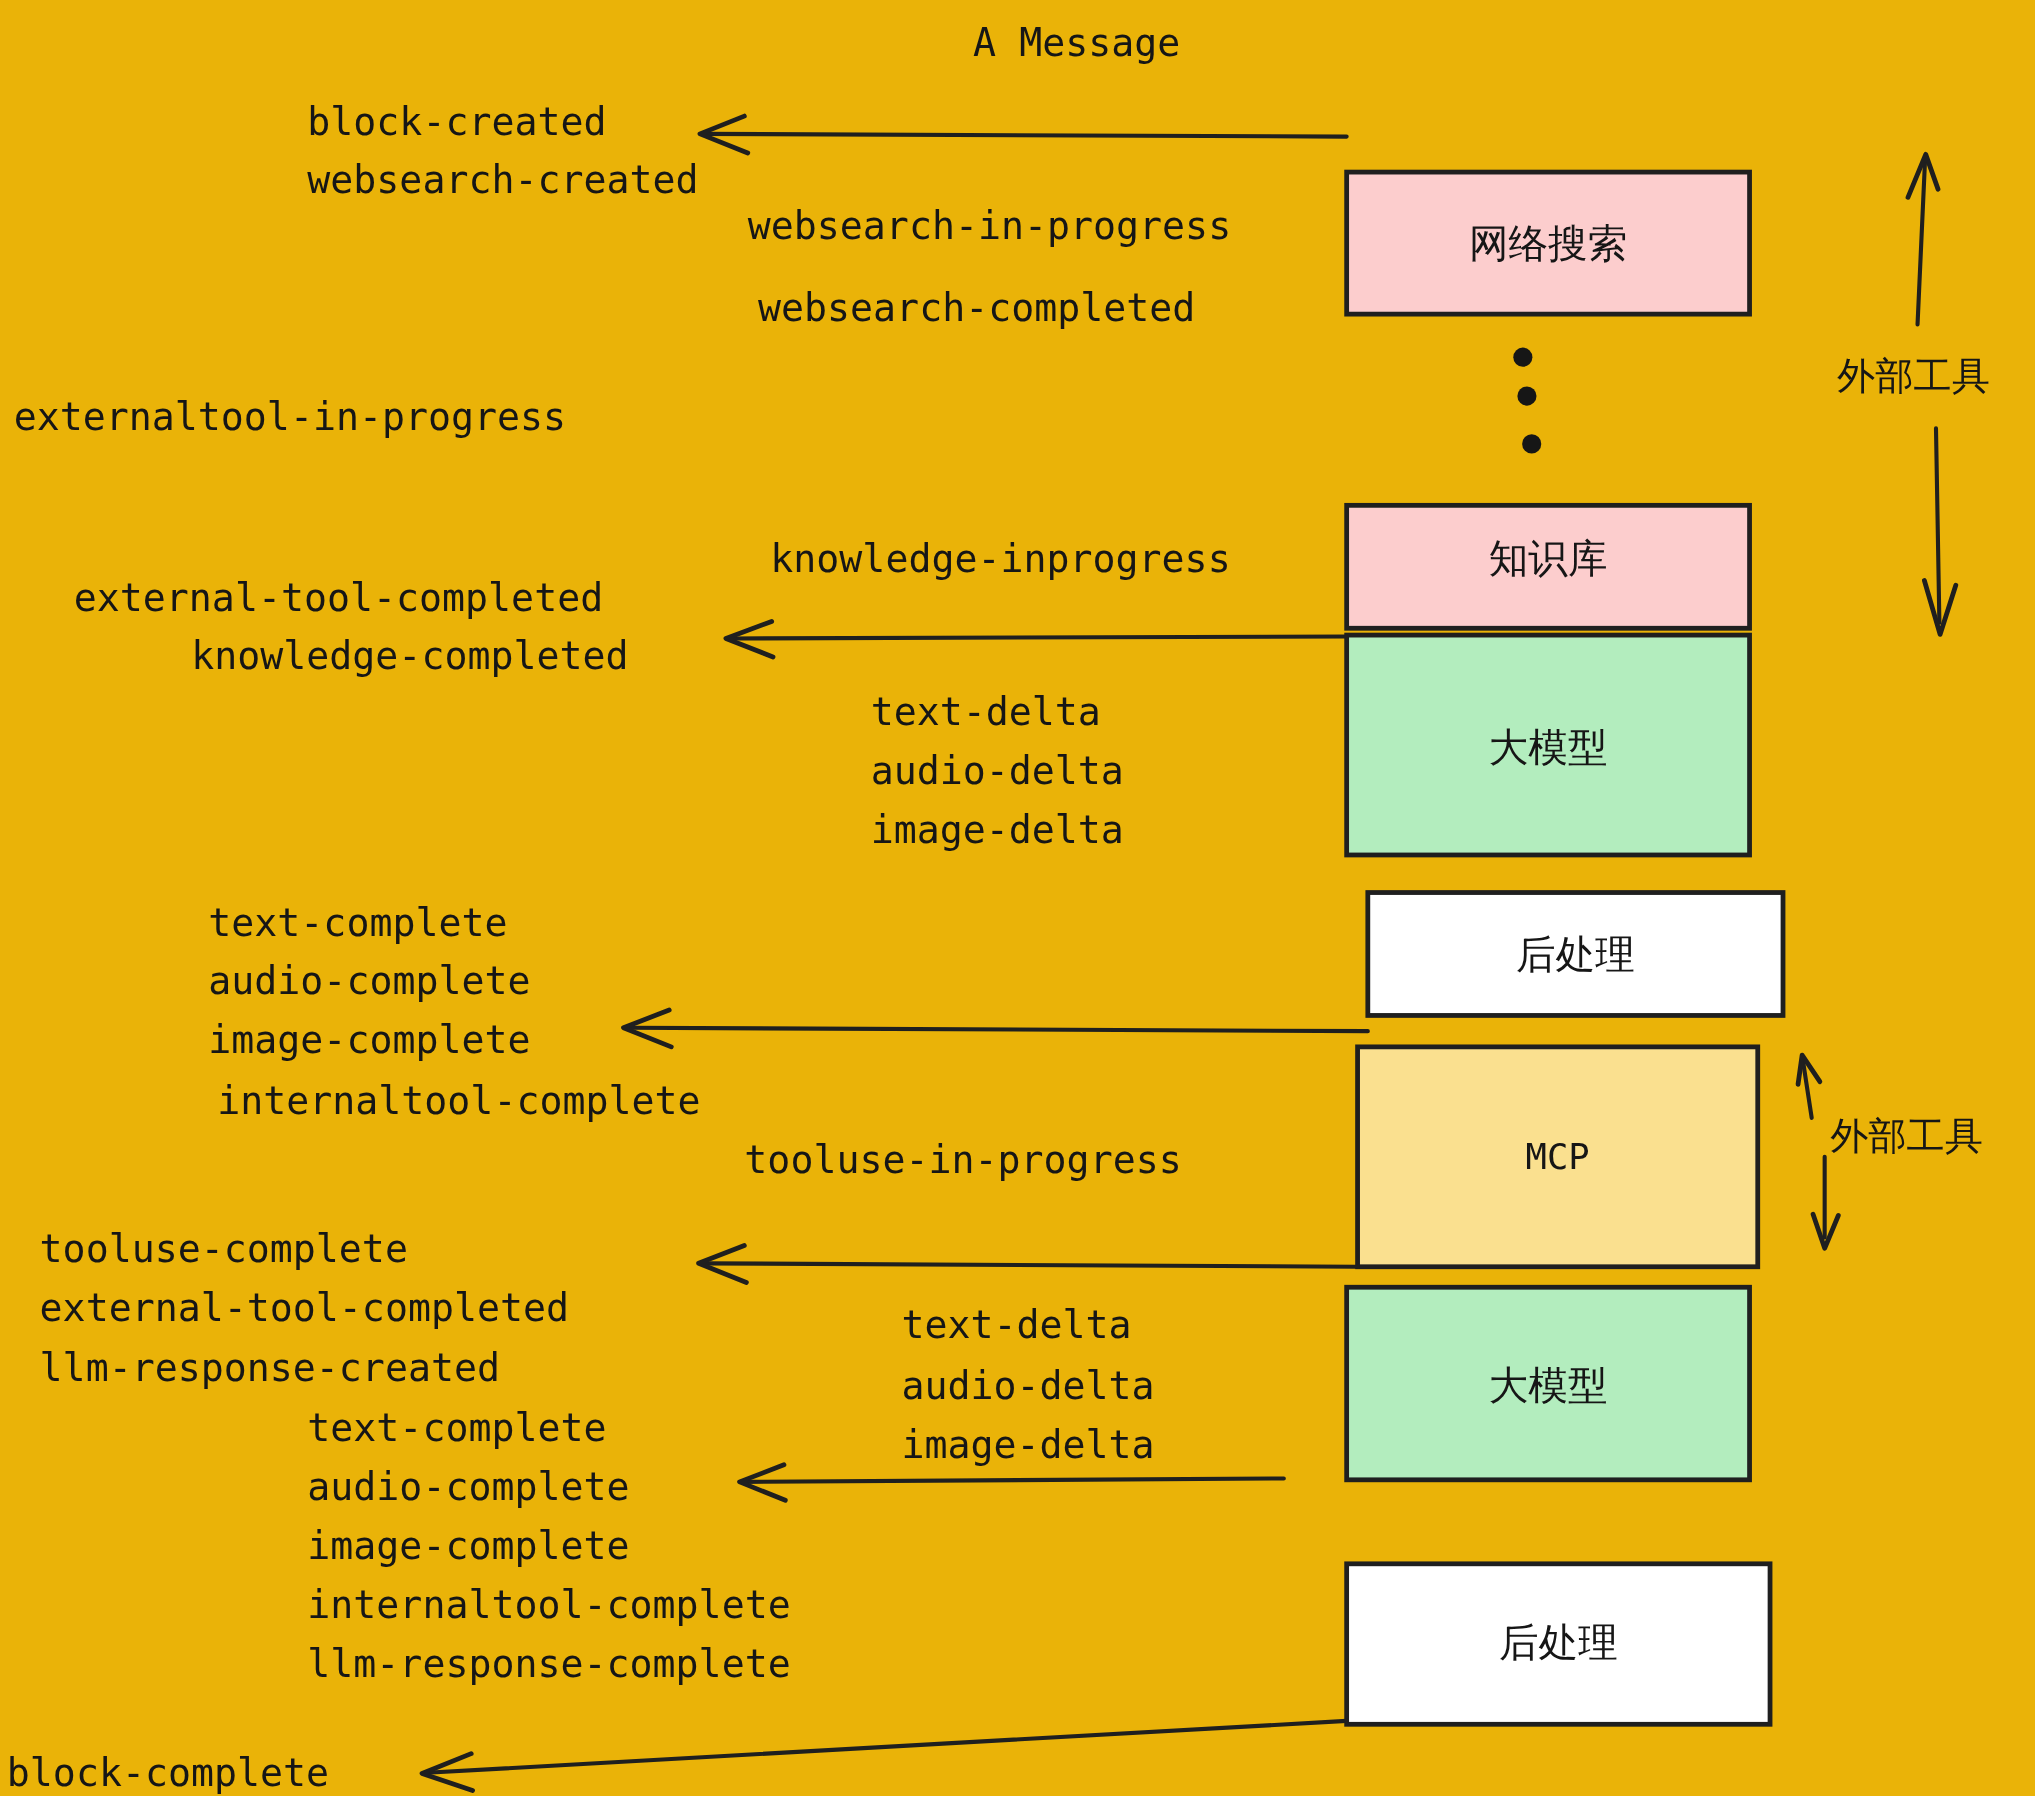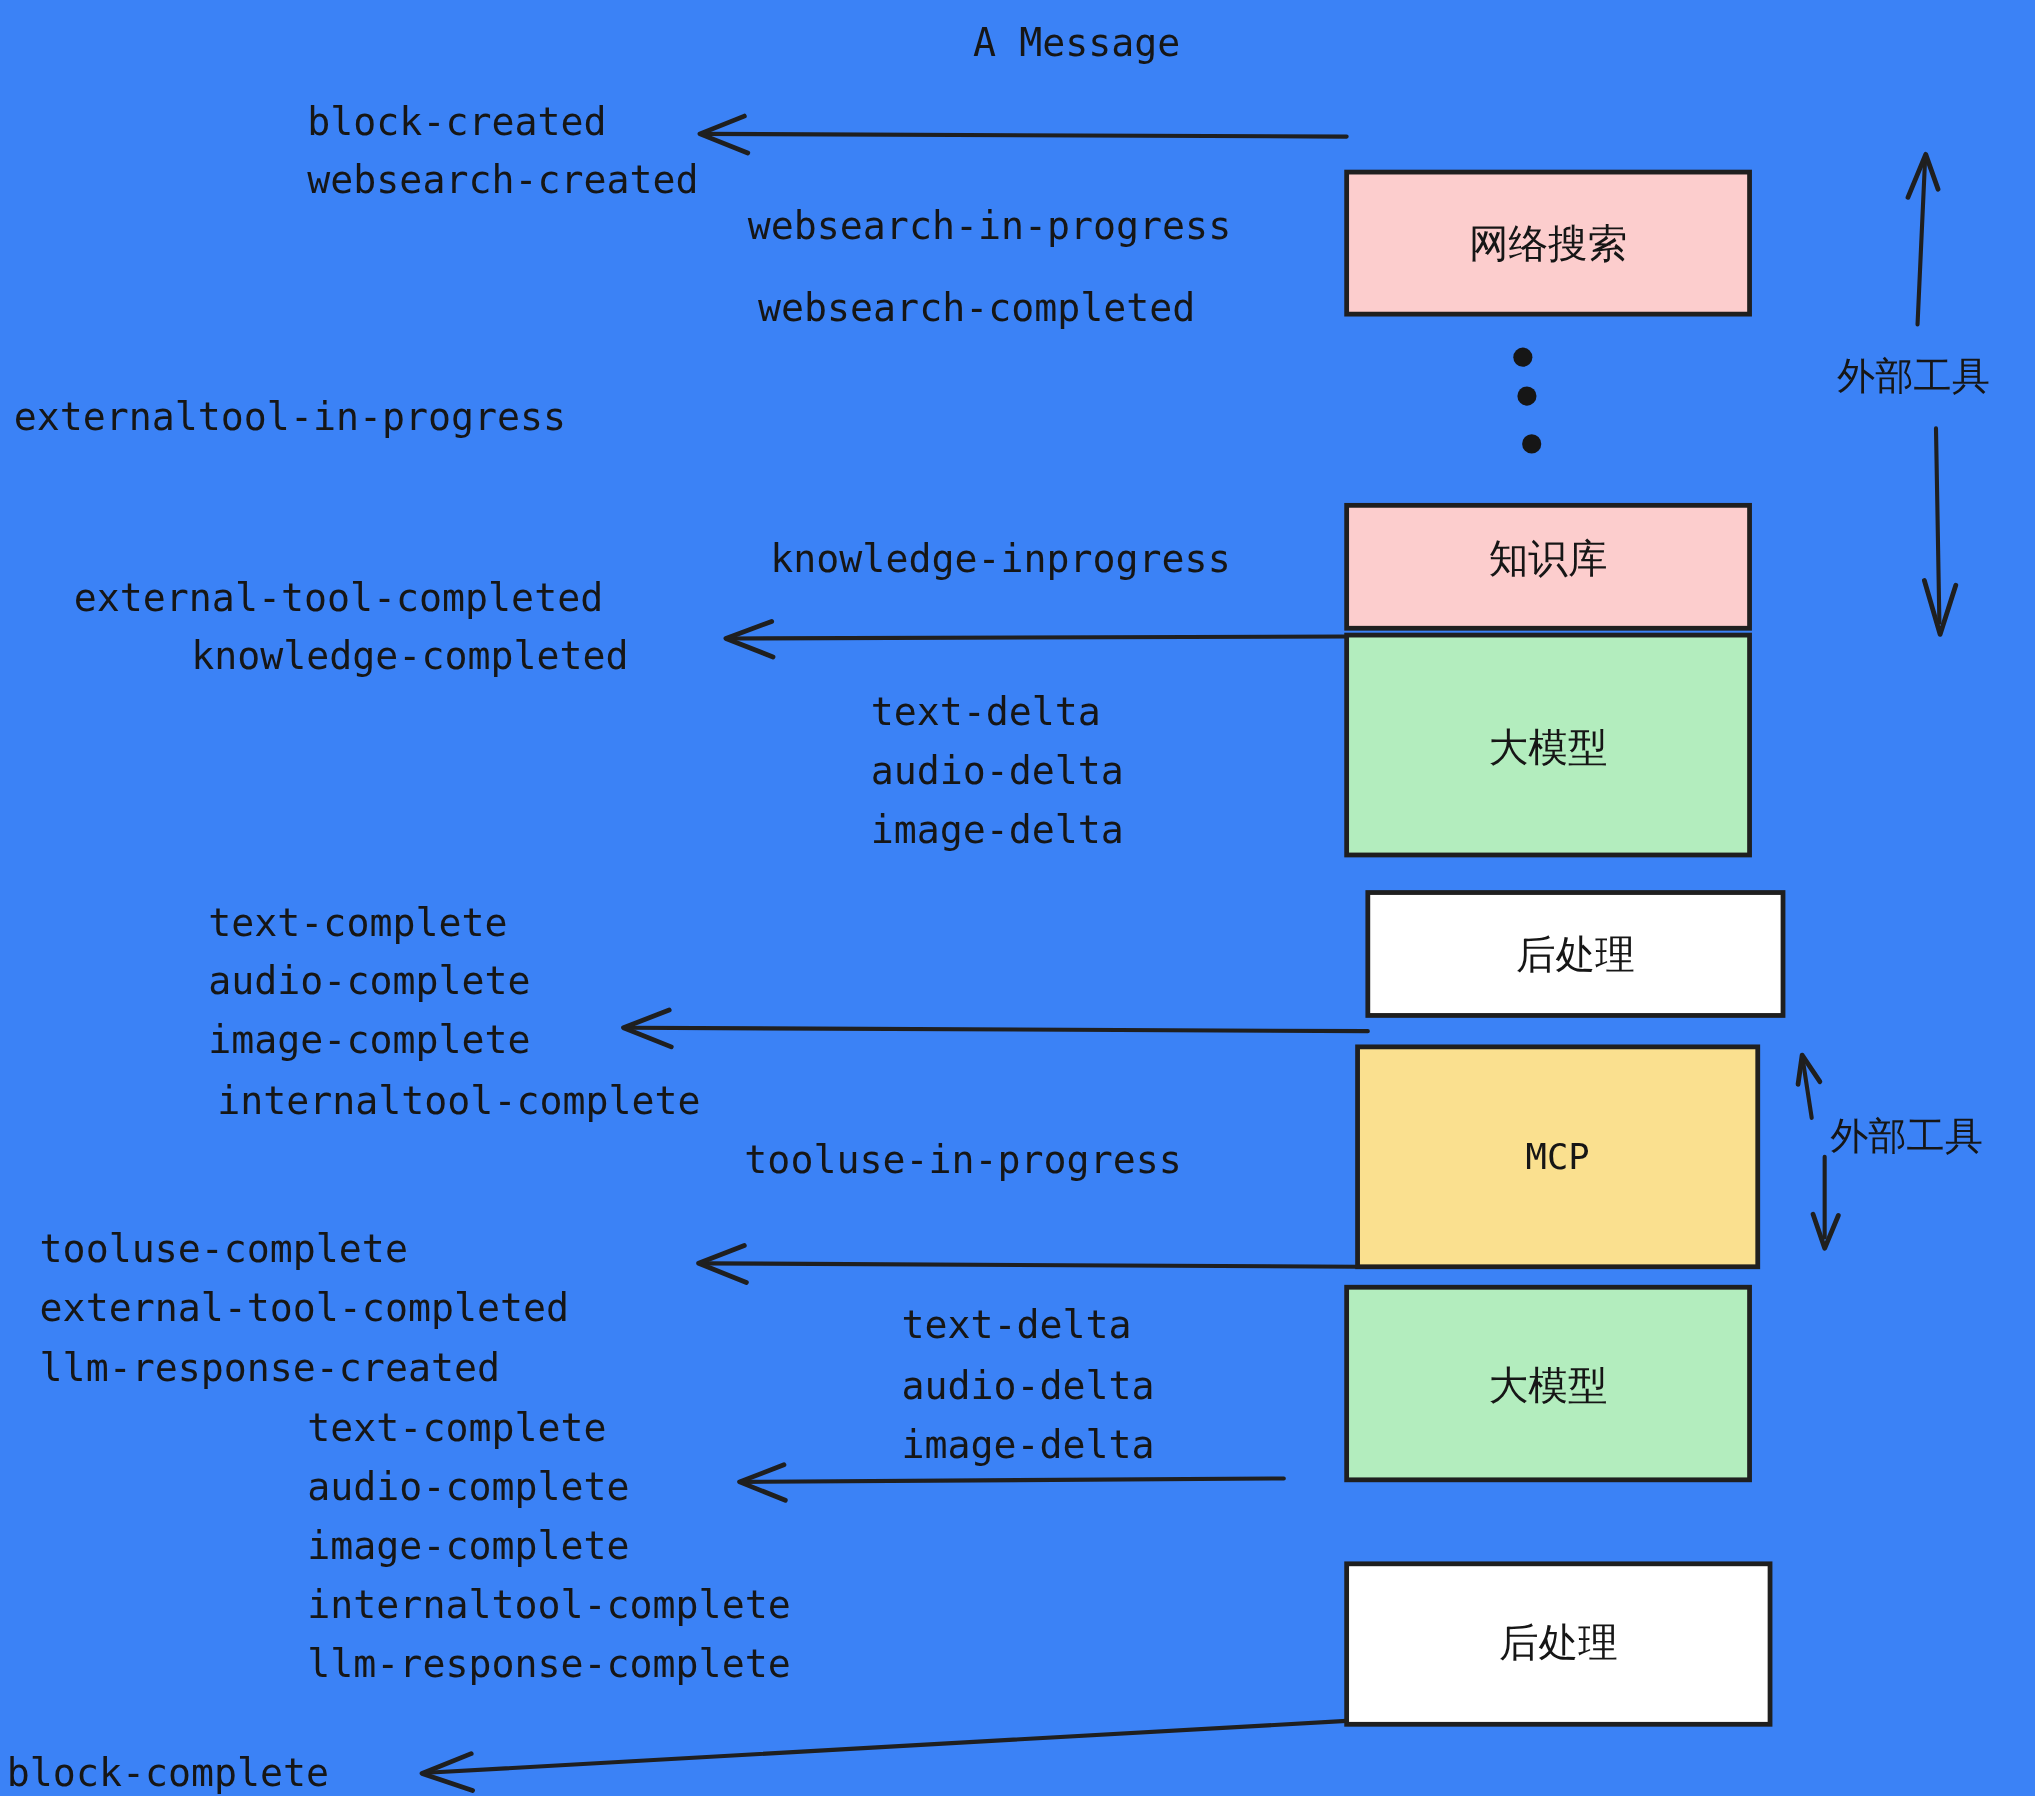--- a/index.html
+++ b/index.html
@@ -4,21 +4,21 @@
 <style>
   html, body {
     margin: 0;
     padding: 0;
     background: #ffffff;
   }
   #stage {
     position: relative;
     width: 2035px;
     height: 1796px;
-    background: #3b82f6;
+    background: #eab308;
     overflow: hidden;
     font-family: "DejaVu Sans Mono", "Liberation Mono", monospace;
   }
   svg.layer {
     position: absolute;
     top: 0; left: 0;
     width: 2035px;
     height: 1796px;
   }
   .evt {

